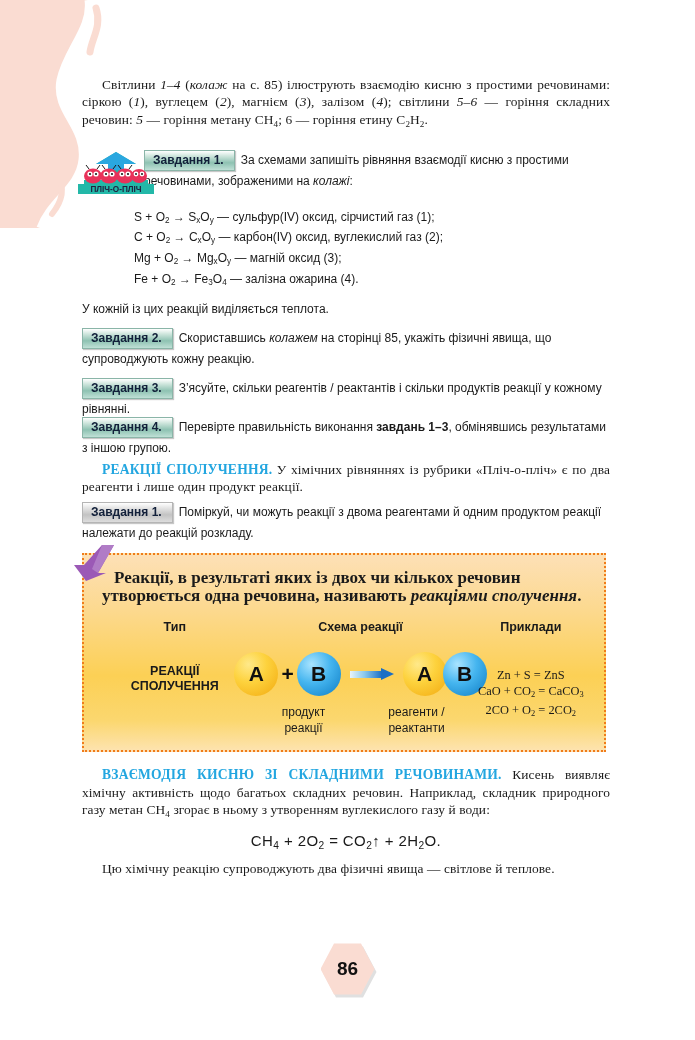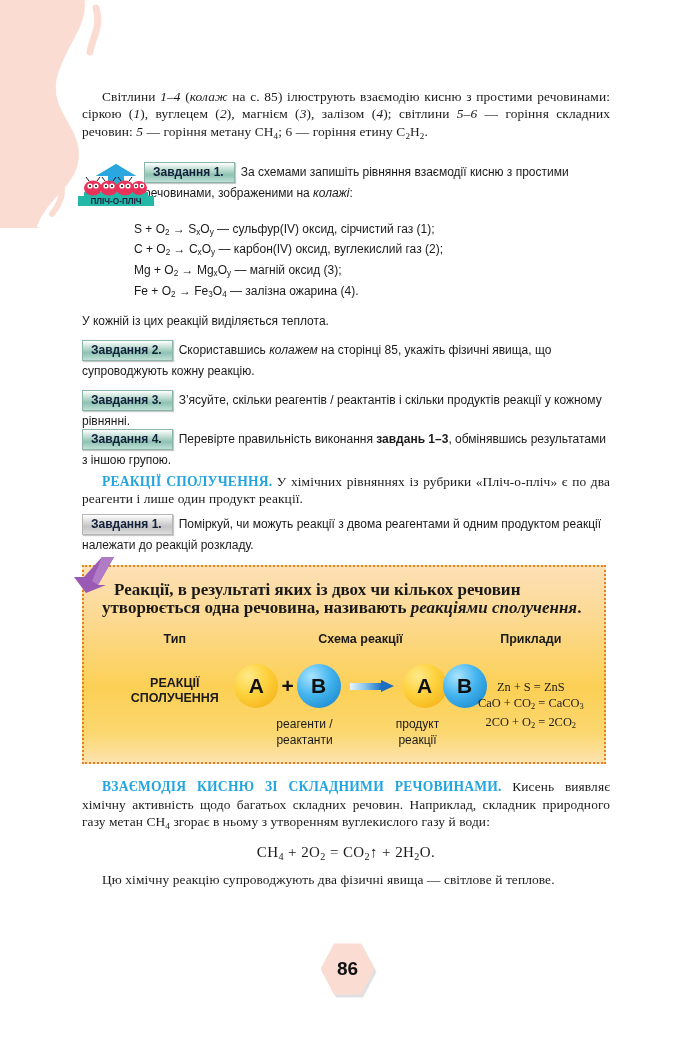--- a/index.html
+++ b/index.html
@@ -14,21 +14,21 @@
 
   
   .blob-wrap{position:absolute;left:0;top:0;width:130px;height:230px;pointer-events:none;}
   .blob-wrap svg{display:block;}
 
   
   .page{position:absolute;left:0;top:0;width:695px;height:1040px;}
 
   .content{
     position:absolute;
-    left:82px; top:88px; width:528px;
+    left:82px; top:76px; width:528px;
   }
 
   
   p.serif{
     font-family:"Liberation Serif", serif;
     font-size:13.4px;
     line-height:17.4px;
     text-align:justify;
     margin:0 0 0 0;
     text-indent:20px;
@@ -91,21 +91,21 @@
     color:#23a6e0;
     font-family:"Liberation Serif", serif;
     font-weight:bold;
     font-size:13.6px;
     letter-spacing:.2px;
   }
 
   
   .formula{
     text-align:center;
-    font-family:Liberation Serif, serif;
+    font-family:Liberation Sans, sans-serif;
     font-size:15px;
     margin:9px 0 9px 0;
     letter-spacing:.4px;
   }
 
   
   .orangebox{
     position:relative;
     margin:12px 0 0 0;
     width:524px;
@@ -337,30 +337,30 @@
               <div class="shaft"></div>
                 <div class="head"></div>
             </div>
             <div class="pair">
               <div class="ball y">A</div>
               <div class="ball b">B</div>
             </div>
           </div>
 
           <div style="display:flex;">
+            <div style="width:112px;text-align:center;">
+              <div class="caption">
+                <div>продукт</div>
+                <div>реакції</div>
+              </div>
+            </div>
             <div style="width:114px;text-align:center;">
               <div class="caption">
                 <div>реагенти /</div>
                 <div>реактанти</div>
-              </div>
-            </div>
-            <div style="width:112px;text-align:center;">
-              <div class="caption">
-                <div>продукт</div>
-                <div>реакції</div>
               </div>
             </div>
           </div>
         </div>
 
         <div class="ob-col c3">
           <div class="ob-colhead">Приклади</div>
           <div class="examples">
             <div>Zn + S = ZnS</div>
             <div>CaO + CO<sub>2</sub> = CaCO<sub>3</sub></div>

